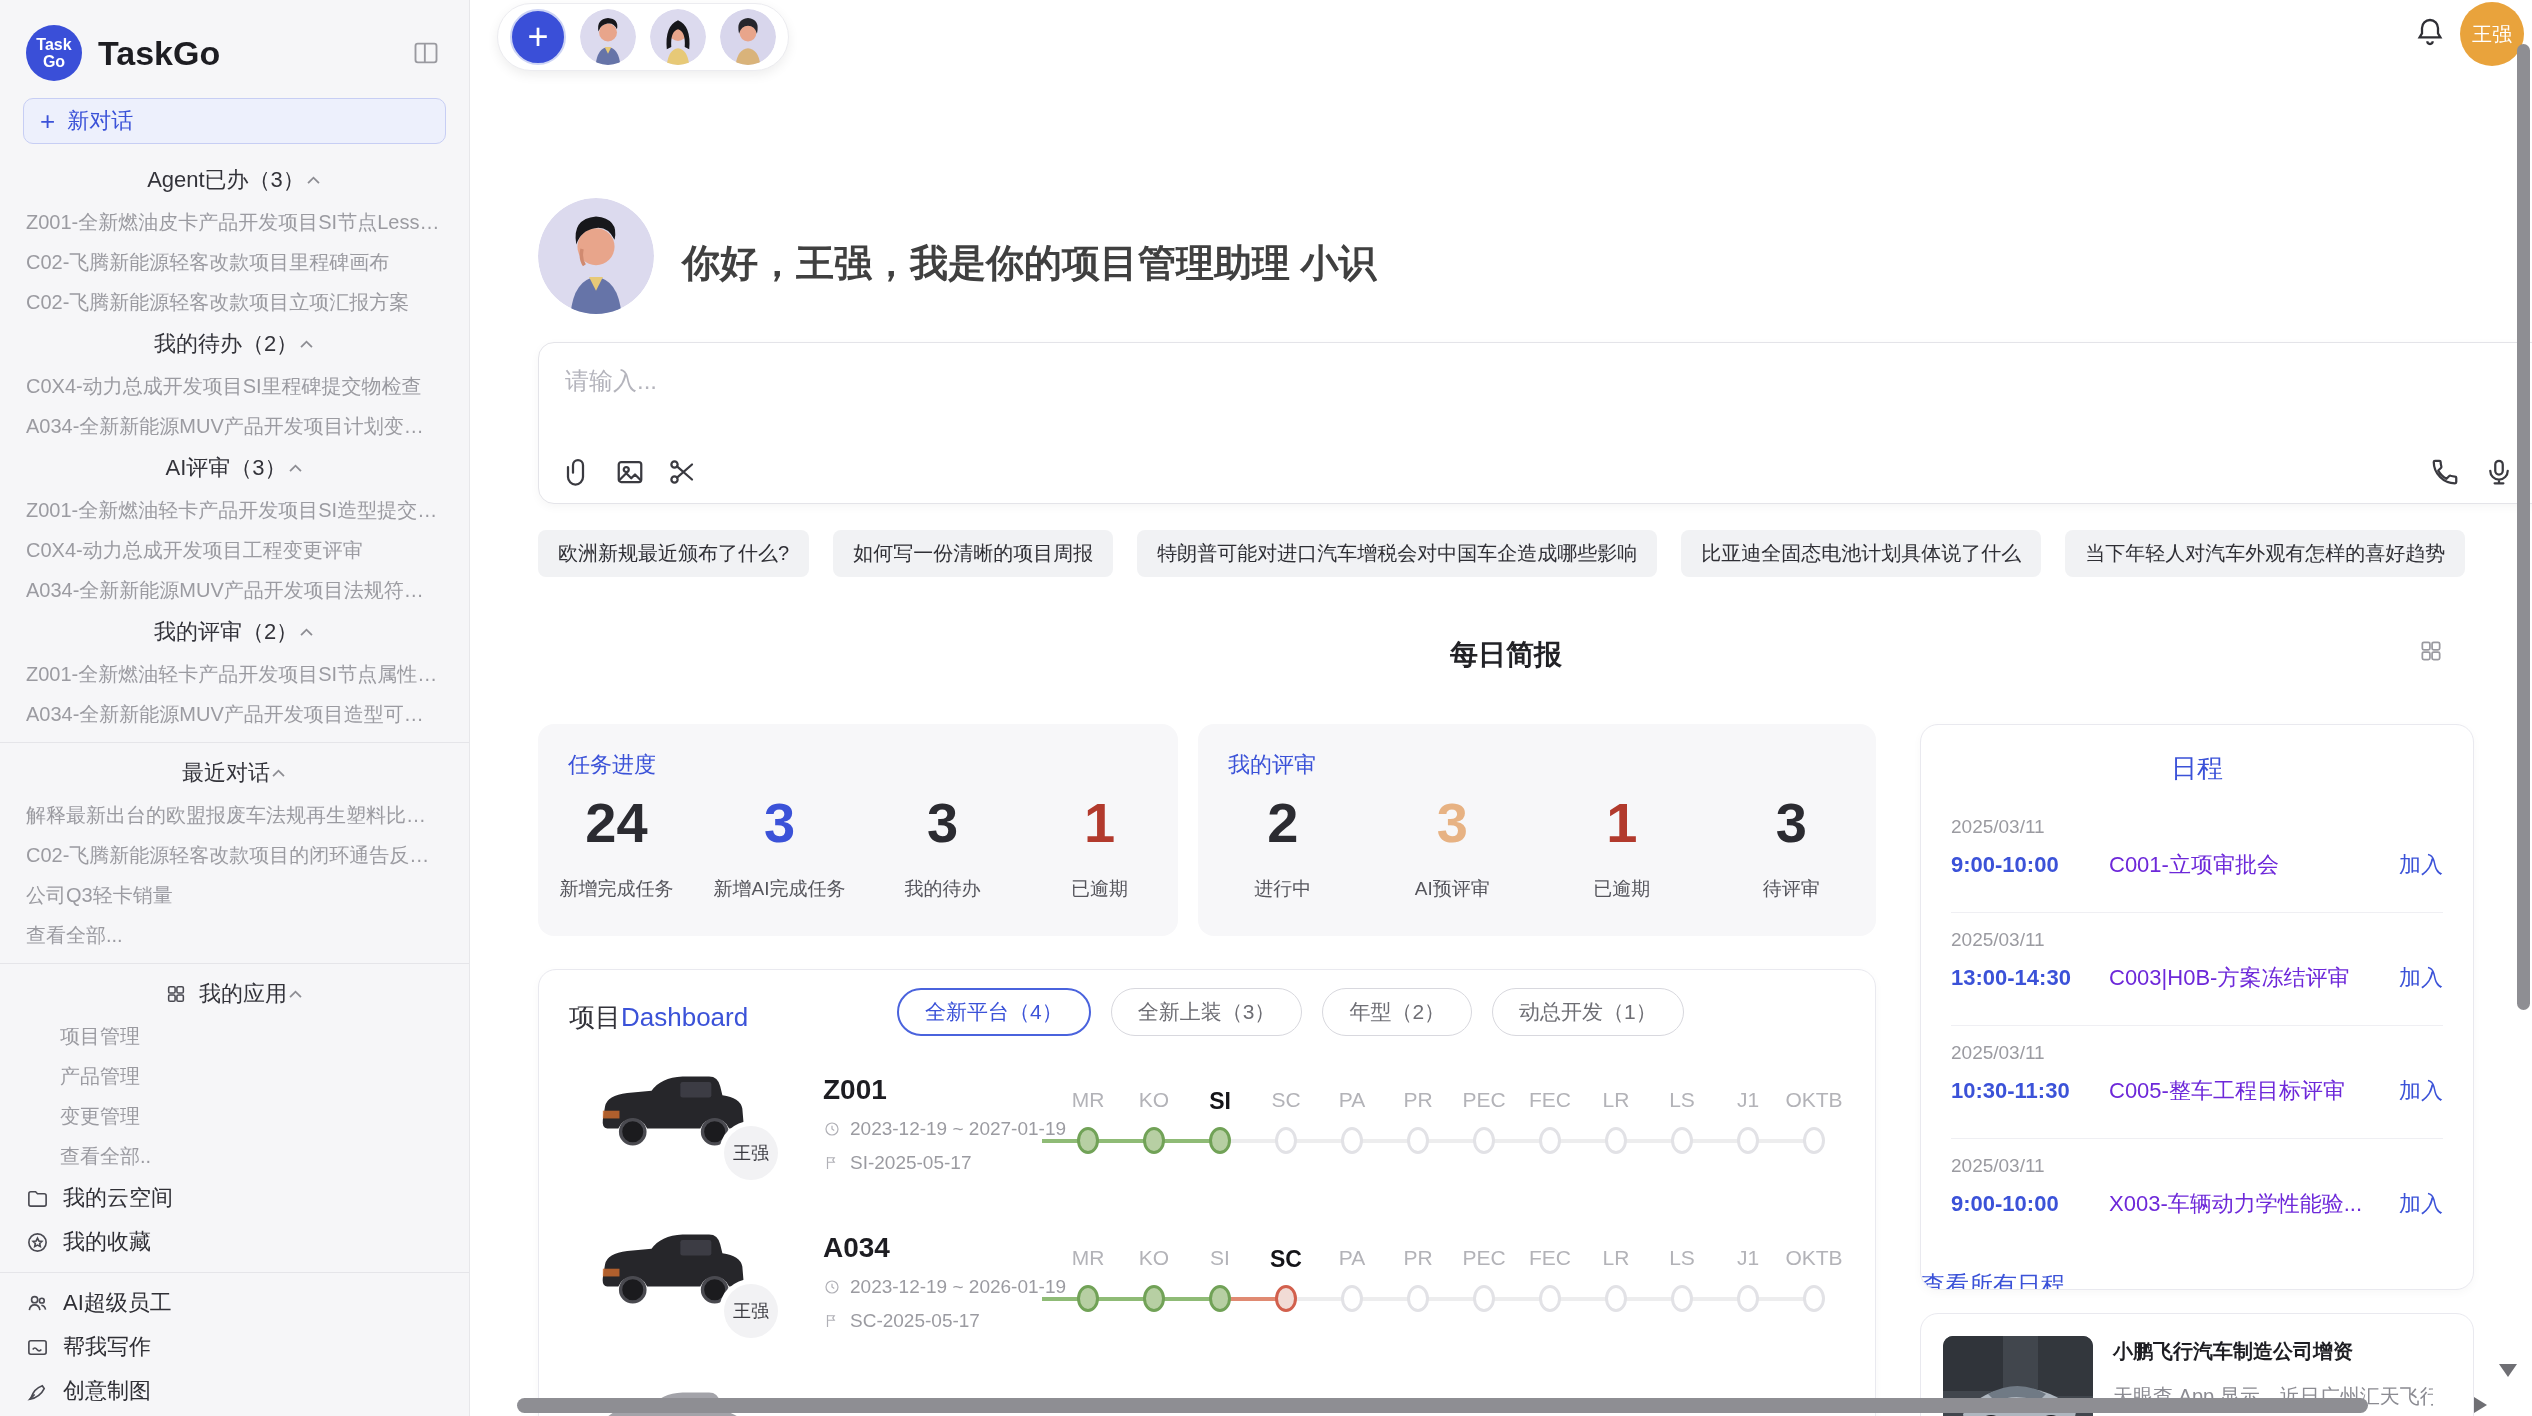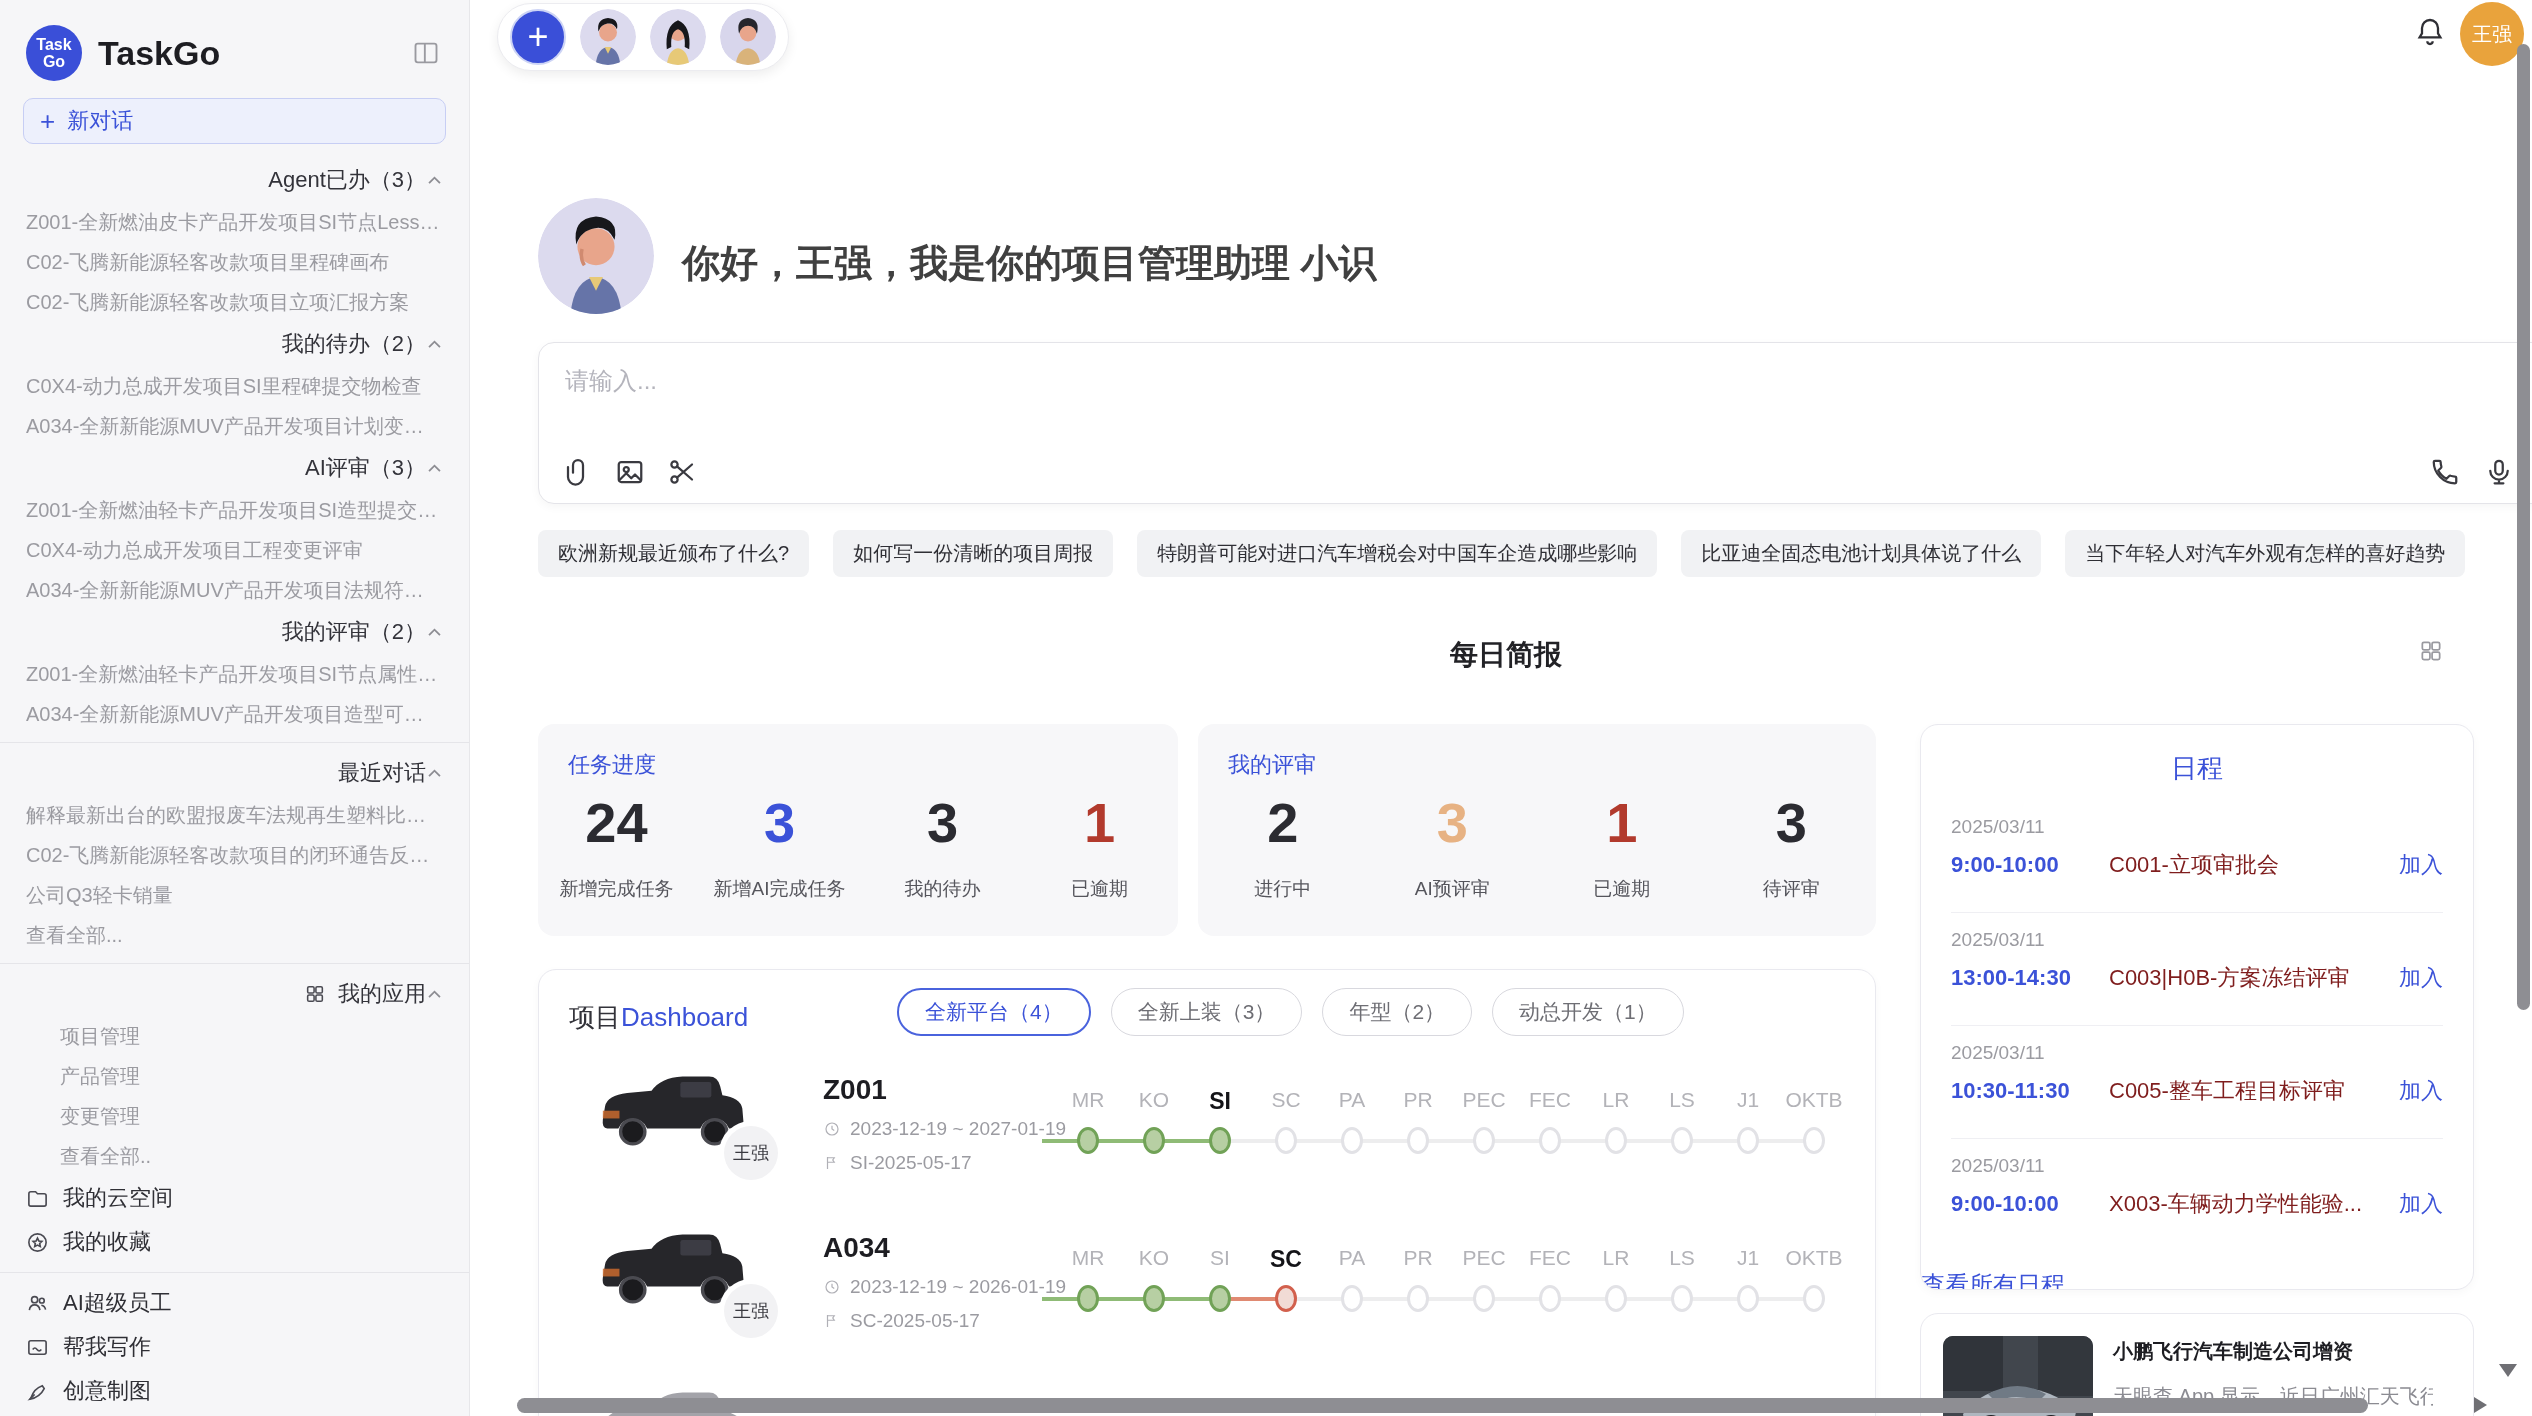--- a/index.html
+++ b/index.html
@@ -14,21 +14,21 @@
     border-right:1px solid #e7e7ea;padding-top:18px;overflow:hidden}
   .logo-row{display:flex;align-items:center;padding:0 26px;height:70px}
   .logo{width:56px;height:56px;border-radius:50%;background:#3a4fd8;color:#fff;display:flex;
     flex-direction:column;align-items:center;justify-content:center;font-size:16px;line-height:17px;font-weight:bold}
   .app-name{font-size:34px;font-weight:bold;margin-left:16px;color:#1d1d22;flex:1}
   .collapse-btn{width:34px;height:34px;display:flex;align-items:center;justify-content:center;cursor:pointer}
   .collapse-btn svg{width:28px;height:28px;stroke:#9a9aa0;fill:none;stroke-width:1.6}
   .new-chat{margin:10px 23px 14px;height:46px;border-radius:10px;background:#edf0fc;border:1px solid #c7cef4;
     color:#3b52d8;font-size:22px;display:flex;align-items:center;padding:0 16px;gap:12px;cursor:pointer}
   .new-chat .plus{font-size:26px;line-height:22px}
-  .sec-head{display:flex;align-items:center;justify-content:flex-end;padding:0 26px;height:44px;
+  .sec-head{display:flex;align-items:center;justify-content:center;padding:0 26px;height:44px;
     font-size:22px;color:#33333a}
   .chev{width:17px;height:10px;stroke:#8d8d93;fill:none;stroke-width:2}
   .side-item{padding:0 26px;height:40px;line-height:40px;font-size:20px;color:#9b9ba1;white-space:nowrap;
     overflow:hidden;text-overflow:ellipsis;cursor:pointer}
   .side-item.sub{padding-left:60px}
   .sdivider{height:1px;background:#e5e5e9;margin:8px 0}
   .tool-row{display:flex;align-items:center;gap:14px;padding:0 26px;height:44px;font-size:22px;color:#2f2f35;cursor:pointer}
   .tool-row svg{width:23px;height:23px;stroke:#4a4a52;fill:none;stroke-width:1.7}
 
   
@@ -78,21 +78,21 @@
   
   .sch-card{position:absolute;left:1450px;top:724px;width:554px;height:566px;background:#fff;
     border:1px solid #e9e9ef;border-radius:18px;box-shadow:0 3px 10px rgba(0,0,0,.03);overflow:hidden}
   .sch-title{text-align:center;margin-top:26px;font-size:26px;color:#3b52d8}
   .sch-list{margin:14px 30px 0}
   .sch-item{padding:16px 0 32px;border-bottom:1px solid #efeff3}
   .sch-item:last-child{border-bottom:none}
   .sch-date{font-size:19px;color:#9b9ba1}
   .sch-row{display:flex;align-items:center;margin-top:12px}
   .sch-time{font-size:22px;color:#3b52d8;font-weight:bold;width:158px;flex:none}
-  .sch-name{flex:1;font-size:22px;color:#7f1d1d;white-space:nowrap;overflow:hidden;text-overflow:ellipsis}
+  .sch-name{flex:1;font-size:22px;color:#6d28d9;white-space:nowrap;overflow:hidden;text-overflow:ellipsis}
   .sch-join{font-size:22px;color:#3b52d8;margin-left:12px;cursor:pointer;flex:none}
   .view-all{text-align:left;margin-top:18px;font-size:24px;color:#3b52d8;cursor:pointer}
 
   
   .news-card{position:absolute;left:1450px;top:1313px;width:554px;height:170px;background:#fff;
     border:1px solid #e9e9ef;border-radius:18px;padding:22px;display:flex;gap:20px;cursor:pointer}
   .news-img{width:150px;height:100px;border-radius:10px;overflow:hidden;flex:none}
   .news-title{font-size:20px;font-weight:bold;color:#1d1d22;margin-top:2px}
   .news-snippet{font-size:20px;color:#8b8b92;margin-top:18px;white-space:nowrap;overflow:hidden;width:320px}
 

